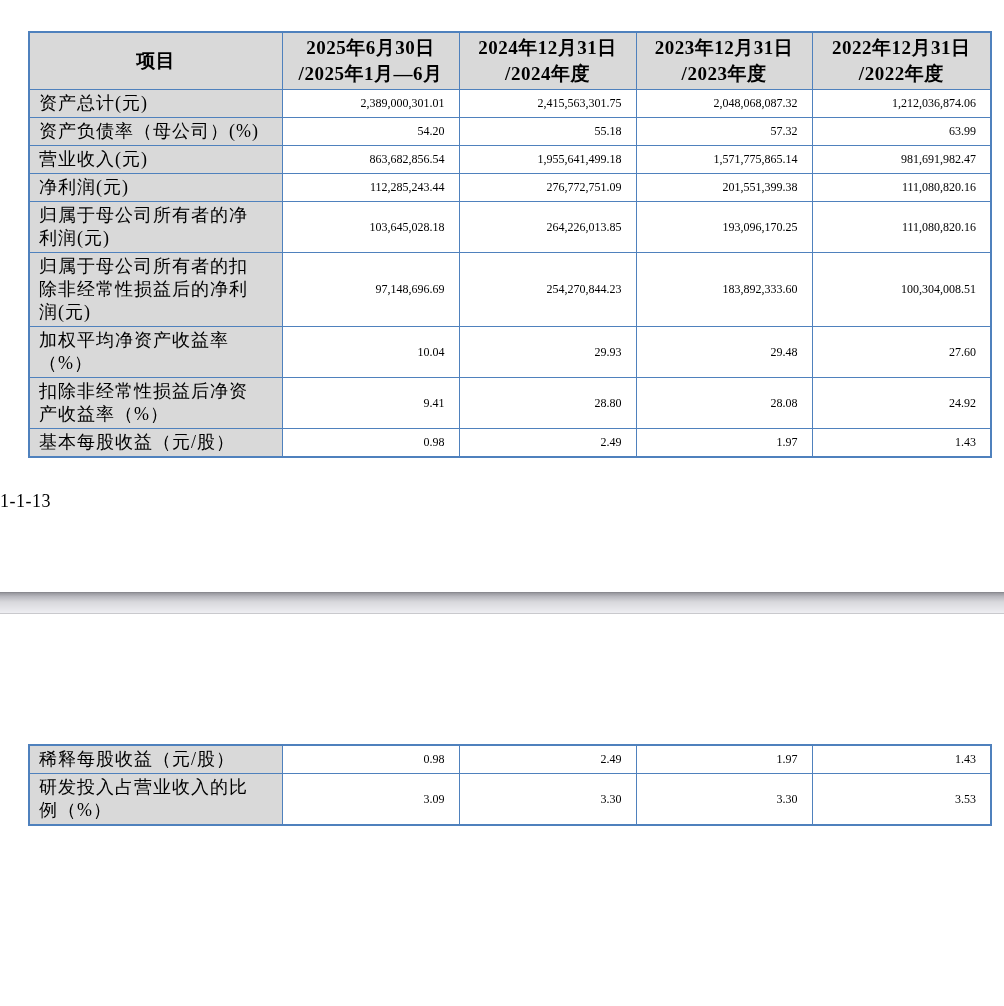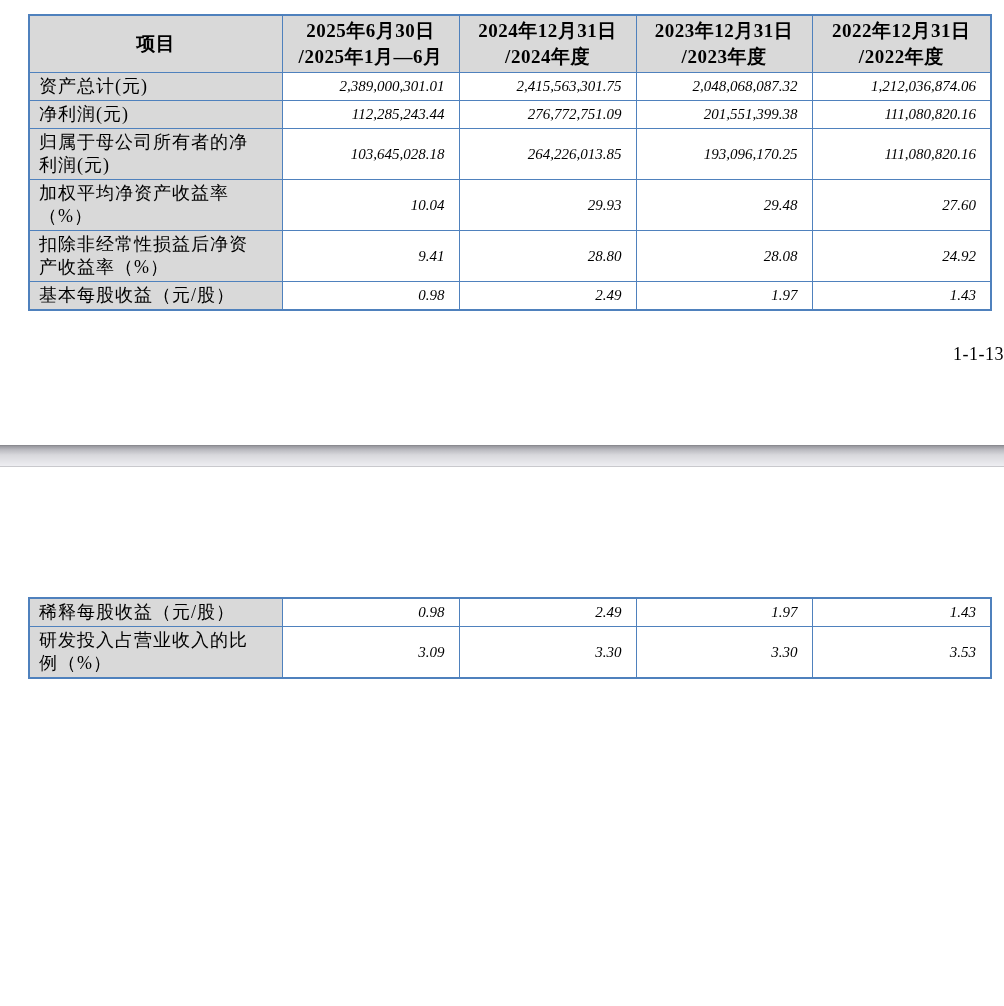--- a/index.html
+++ b/index.html
@@ -43,31 +43,30 @@
     background: #d9d9d9;
     font-size: 18px;
     line-height: 23px;
     text-align: left;
     padding: 2px 4px 2px 9px;
     letter-spacing: 1px;
     white-space: pre-line;
   }
   td.num {
     background: #ffffff;
-    font-size: 15px;
+    font-size: 12px;
     line-height: 23px;
     text-align: right;
     padding: 2px 14px 2px 12px;
-    font-style: italic;
-  }
-  #t1 { margin-top: 14px; }
+  }
+  #t1 { margin-top: 31px; }
   .page-number {
     margin-top: 33px;
     width: 1004px;
-    text-align: right;
+    text-align: left;
     font-size: 18px;
     letter-spacing: 0.5px;
   }
   .page-separator {
     margin-top: 80px;
     width: 1004px;
     height: 22px;
     background: linear-gradient(to bottom, #97979d 0%, #b9b9bf 18%, #d8d8dc 45%, #eeeef2 100%);
     border-top: 1px solid #8a8a90;
     border-bottom: 1px solid #c9c9cd;
@@ -101,33 +100,56 @@
 /2022年度</th>
     </tr>
     <tr>
       <td class="lbl">资产总计(元)</td>
       <td class="num">2,389,000,301.01</td>
       <td class="num">2,415,563,301.75</td>
       <td class="num">2,048,068,087.32</td>
       <td class="num">1,212,036,874.06</td>
     </tr>
     <tr>
+      <td class="lbl">资产负债率（母公司）(%)</td>
+      <td class="num">54.20</td>
+      <td class="num">55.18</td>
+      <td class="num">57.32</td>
+      <td class="num">63.99</td>
+    </tr>
+    <tr>
+      <td class="lbl">营业收入(元)</td>
+      <td class="num">863,682,856.54</td>
+      <td class="num">1,955,641,499.18</td>
+      <td class="num">1,571,775,865.14</td>
+      <td class="num">981,691,982.47</td>
+    </tr>
+    <tr>
       <td class="lbl">净利润(元)</td>
       <td class="num">112,285,243.44</td>
       <td class="num">276,772,751.09</td>
       <td class="num">201,551,399.38</td>
       <td class="num">111,080,820.16</td>
     </tr>
     <tr>
       <td class="lbl">归属于母公司所有者的净
 利润(元)</td>
       <td class="num">103,645,028.18</td>
       <td class="num">264,226,013.85</td>
       <td class="num">193,096,170.25</td>
       <td class="num">111,080,820.16</td>
+    </tr>
+    <tr>
+      <td class="lbl">归属于母公司所有者的扣
+除非经常性损益后的净利
+润(元)</td>
+      <td class="num">97,148,696.69</td>
+      <td class="num">254,270,844.23</td>
+      <td class="num">183,892,333.60</td>
+      <td class="num">100,304,008.51</td>
     </tr>
     <tr>
       <td class="lbl">加权平均净资产收益率
 （%）</td>
       <td class="num">10.04</td>
       <td class="num">29.93</td>
       <td class="num">29.48</td>
       <td class="num">27.60</td>
     </tr>
     <tr>

